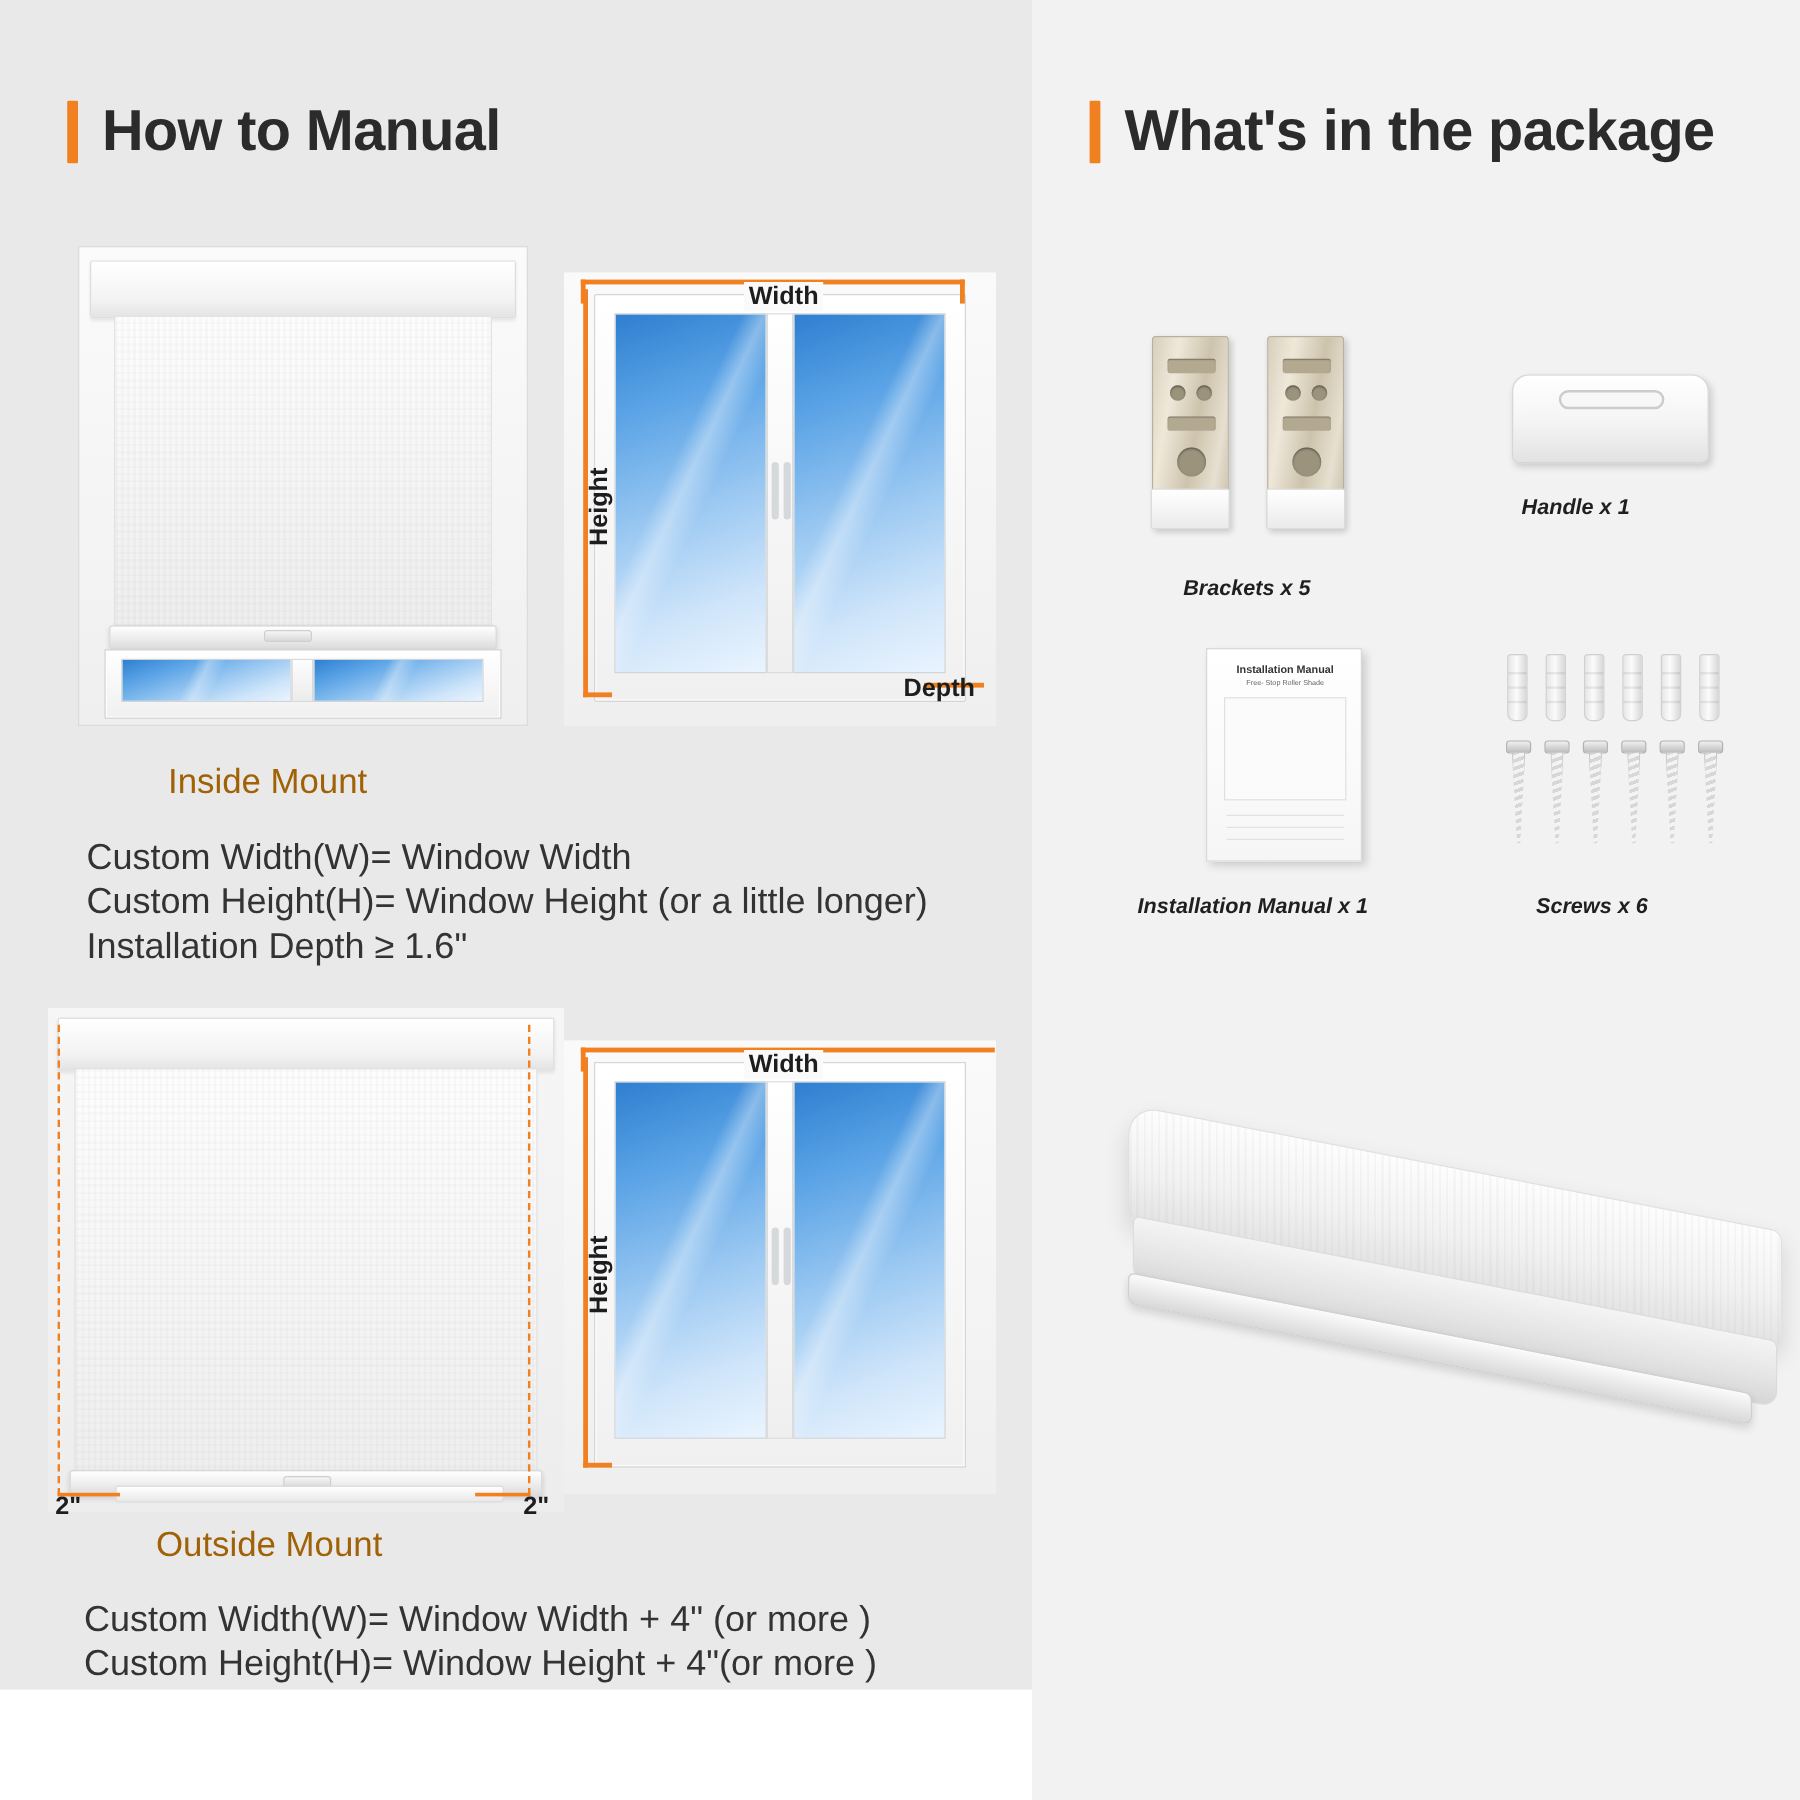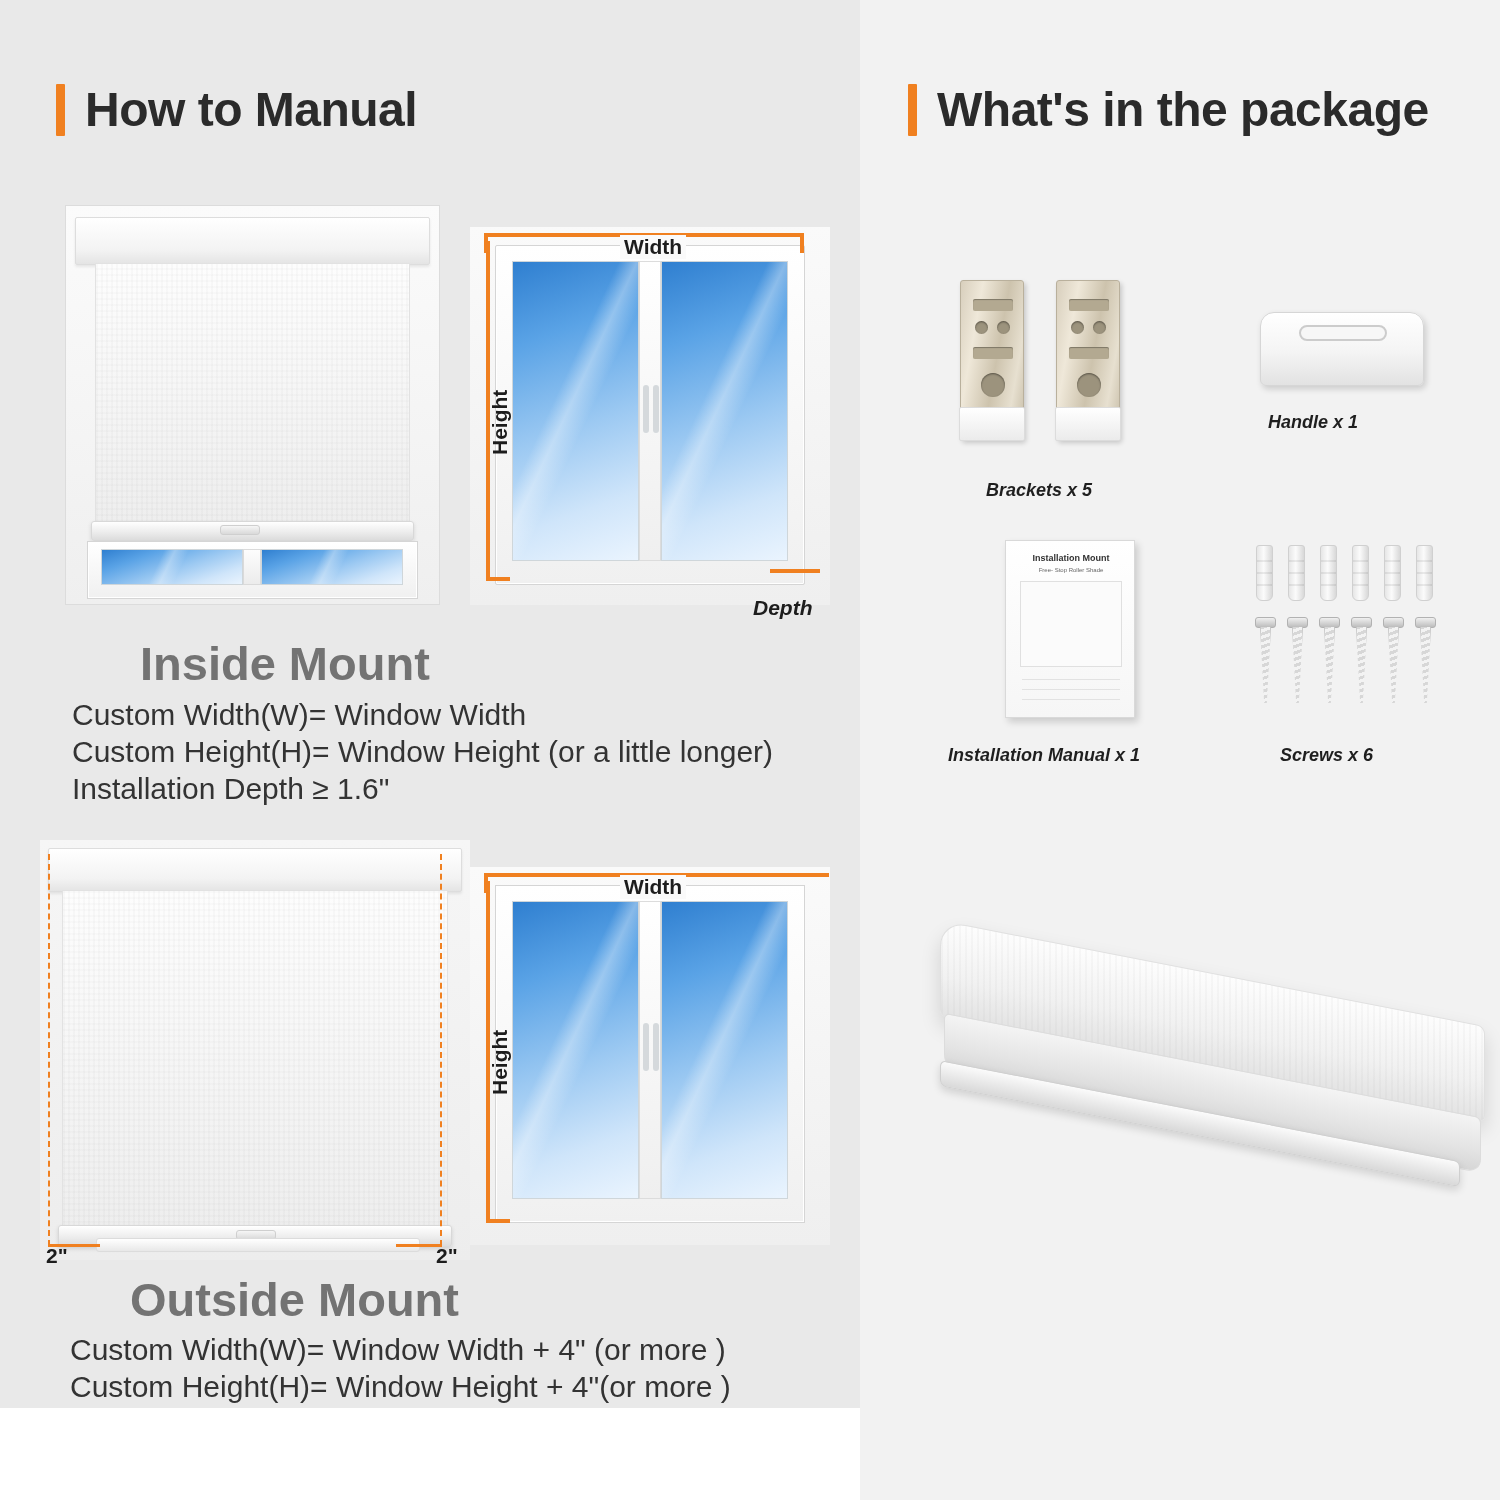--- a/index.html
+++ b/index.html
@@ -99,21 +99,21 @@
     font-size:21px; color:#1d1d1d; font-weight:600;
     font-family:"Liberation Sans", sans-serif;
   }
   .vert { transform:rotate(-90deg); transform-origin:left top; white-space:nowrap;}
 
   .orange-line { position:absolute; background:#f08020; }
   .dash-v { position:absolute; border-left:2px dashed #f08020; }
 
   .mount-name {
     position:absolute;
-    font-size:47px; font-weight:bold; color:#737373;
+    font-size:29px; font-weight:normal; color:#a16207;
   }
   .spec {
     position:absolute;
     font-size:30px; color:#333333;
     white-space:nowrap;
   }
 
   
   .pkg-label {
     position:absolute;
@@ -254,21 +254,21 @@
       <div style="position:absolute; left:183px; top:180px; width:6px; height:48px; background:#d5d9dc; border-radius:3px;"></div>
 
       <div class="orange-line" style="left:14px; top:28px; width:320px; height:4px;"></div>
       <div class="orange-line" style="left:14px; top:28px; width:4px; height:20px;"></div>
       <div class="orange-line" style="left:330px; top:28px; width:4px; height:20px;"></div>
       <div class="orange-line" style="left:16px; top:36px; width:4px; height:340px;"></div>
       <div class="orange-line" style="left:16px; top:372px; width:24px; height:4px;"></div>
       <div class="orange-line" style="left:300px; top:364px; width:50px; height:4px;"></div>
       <div class="dim-label" style="left:150px; top:30px; background:#fafafa; padding:0 4px;">Width</div>
       <div class="dim-label vert" style="left:18px; top:250px;">Height</div>
-      <div class="dim-label" style="left:283px; top:391px;font-style:italic;">Depth</div>
+      <div class="dim-label" style="left:283px; top:357px;">Depth</div>
     </div>
 
     <div class="mount-name" style="left:140px; top:636px;">Inside Mount</div>
 
     <div class="spec" style="left:72px; top:698px;">Custom Width(W)= Window Width</div>
     <div class="spec" style="left:72px; top:735px;">Custom Height(H)= Window Height (or a little longer)</div>
     <div class="spec" style="left:72px; top:772px;">Installation Depth ≥ 1.6"</div>
 
     <div class="fig" style="left:40px; top:840px; width:430px; height:420px;">
       <div style="position:absolute; left:0; top:0; width:430px; height:420px; background:linear-gradient(180deg,#f6f6f6,#ededed);"></div>
@@ -338,21 +338,21 @@
 
     <div class="fig" style="left:390px; top:312px; width:200px; height:90px;">
       <div class="handle" style="left:10px; top:0;">
         <div class="grip"></div>
       </div>
     </div>
     <div class="pkg-label" style="left:408px; top:412px;">Handle x 1</div>
 
     <div class="fig" style="left:145px; top:540px; width:160px; height:190px;">
       <div class="manual" style="left:0; top:0;">
-        <div class="m-title">Installation Mount</div>
+        <div class="m-title">Installation Manual</div>
         <div class="m-sub">Free- Stop Roller Shade</div>
         <div class="m-box"></div>
         <div class="m-line" style="top:138px;"></div>
         <div class="m-line" style="top:148px;"></div>
         <div class="m-line" style="top:158px;"></div>
       </div>
     </div>
     <div class="pkg-label" style="left:88px; top:745px;">Installation Manual x 1</div>
 
     <div class="fig" style="left:390px; top:545px; width:220px; height:170px;">

